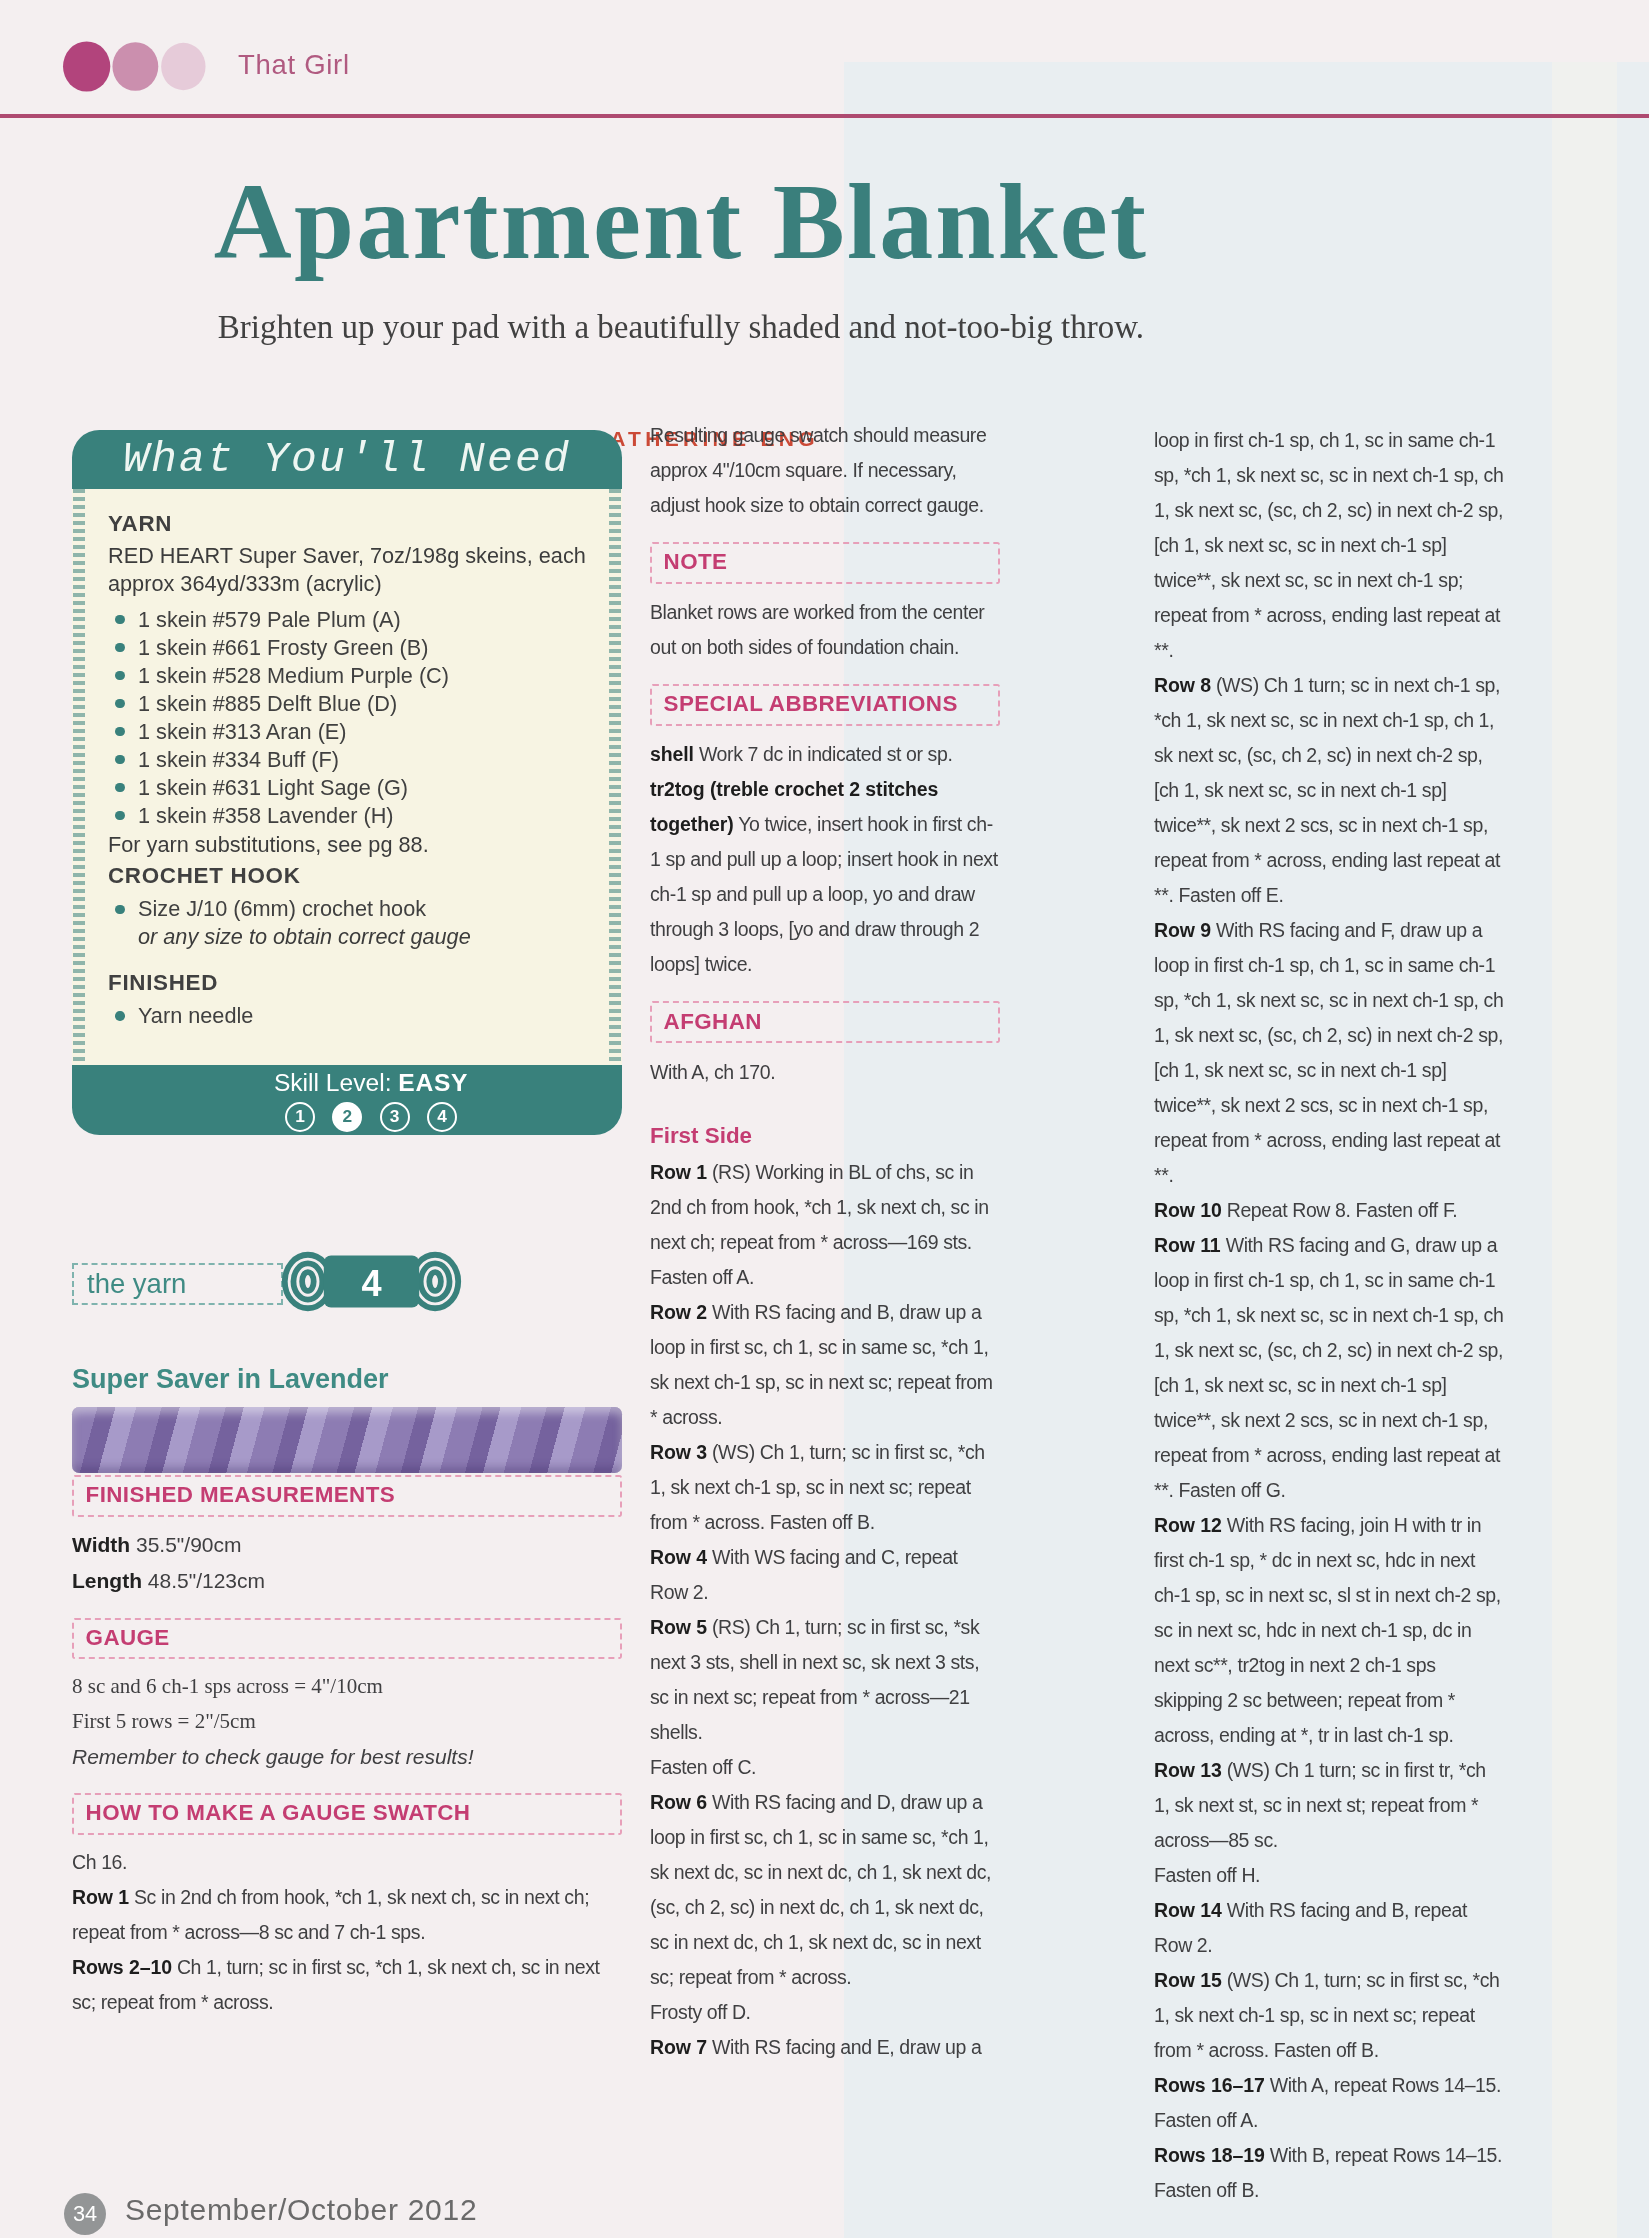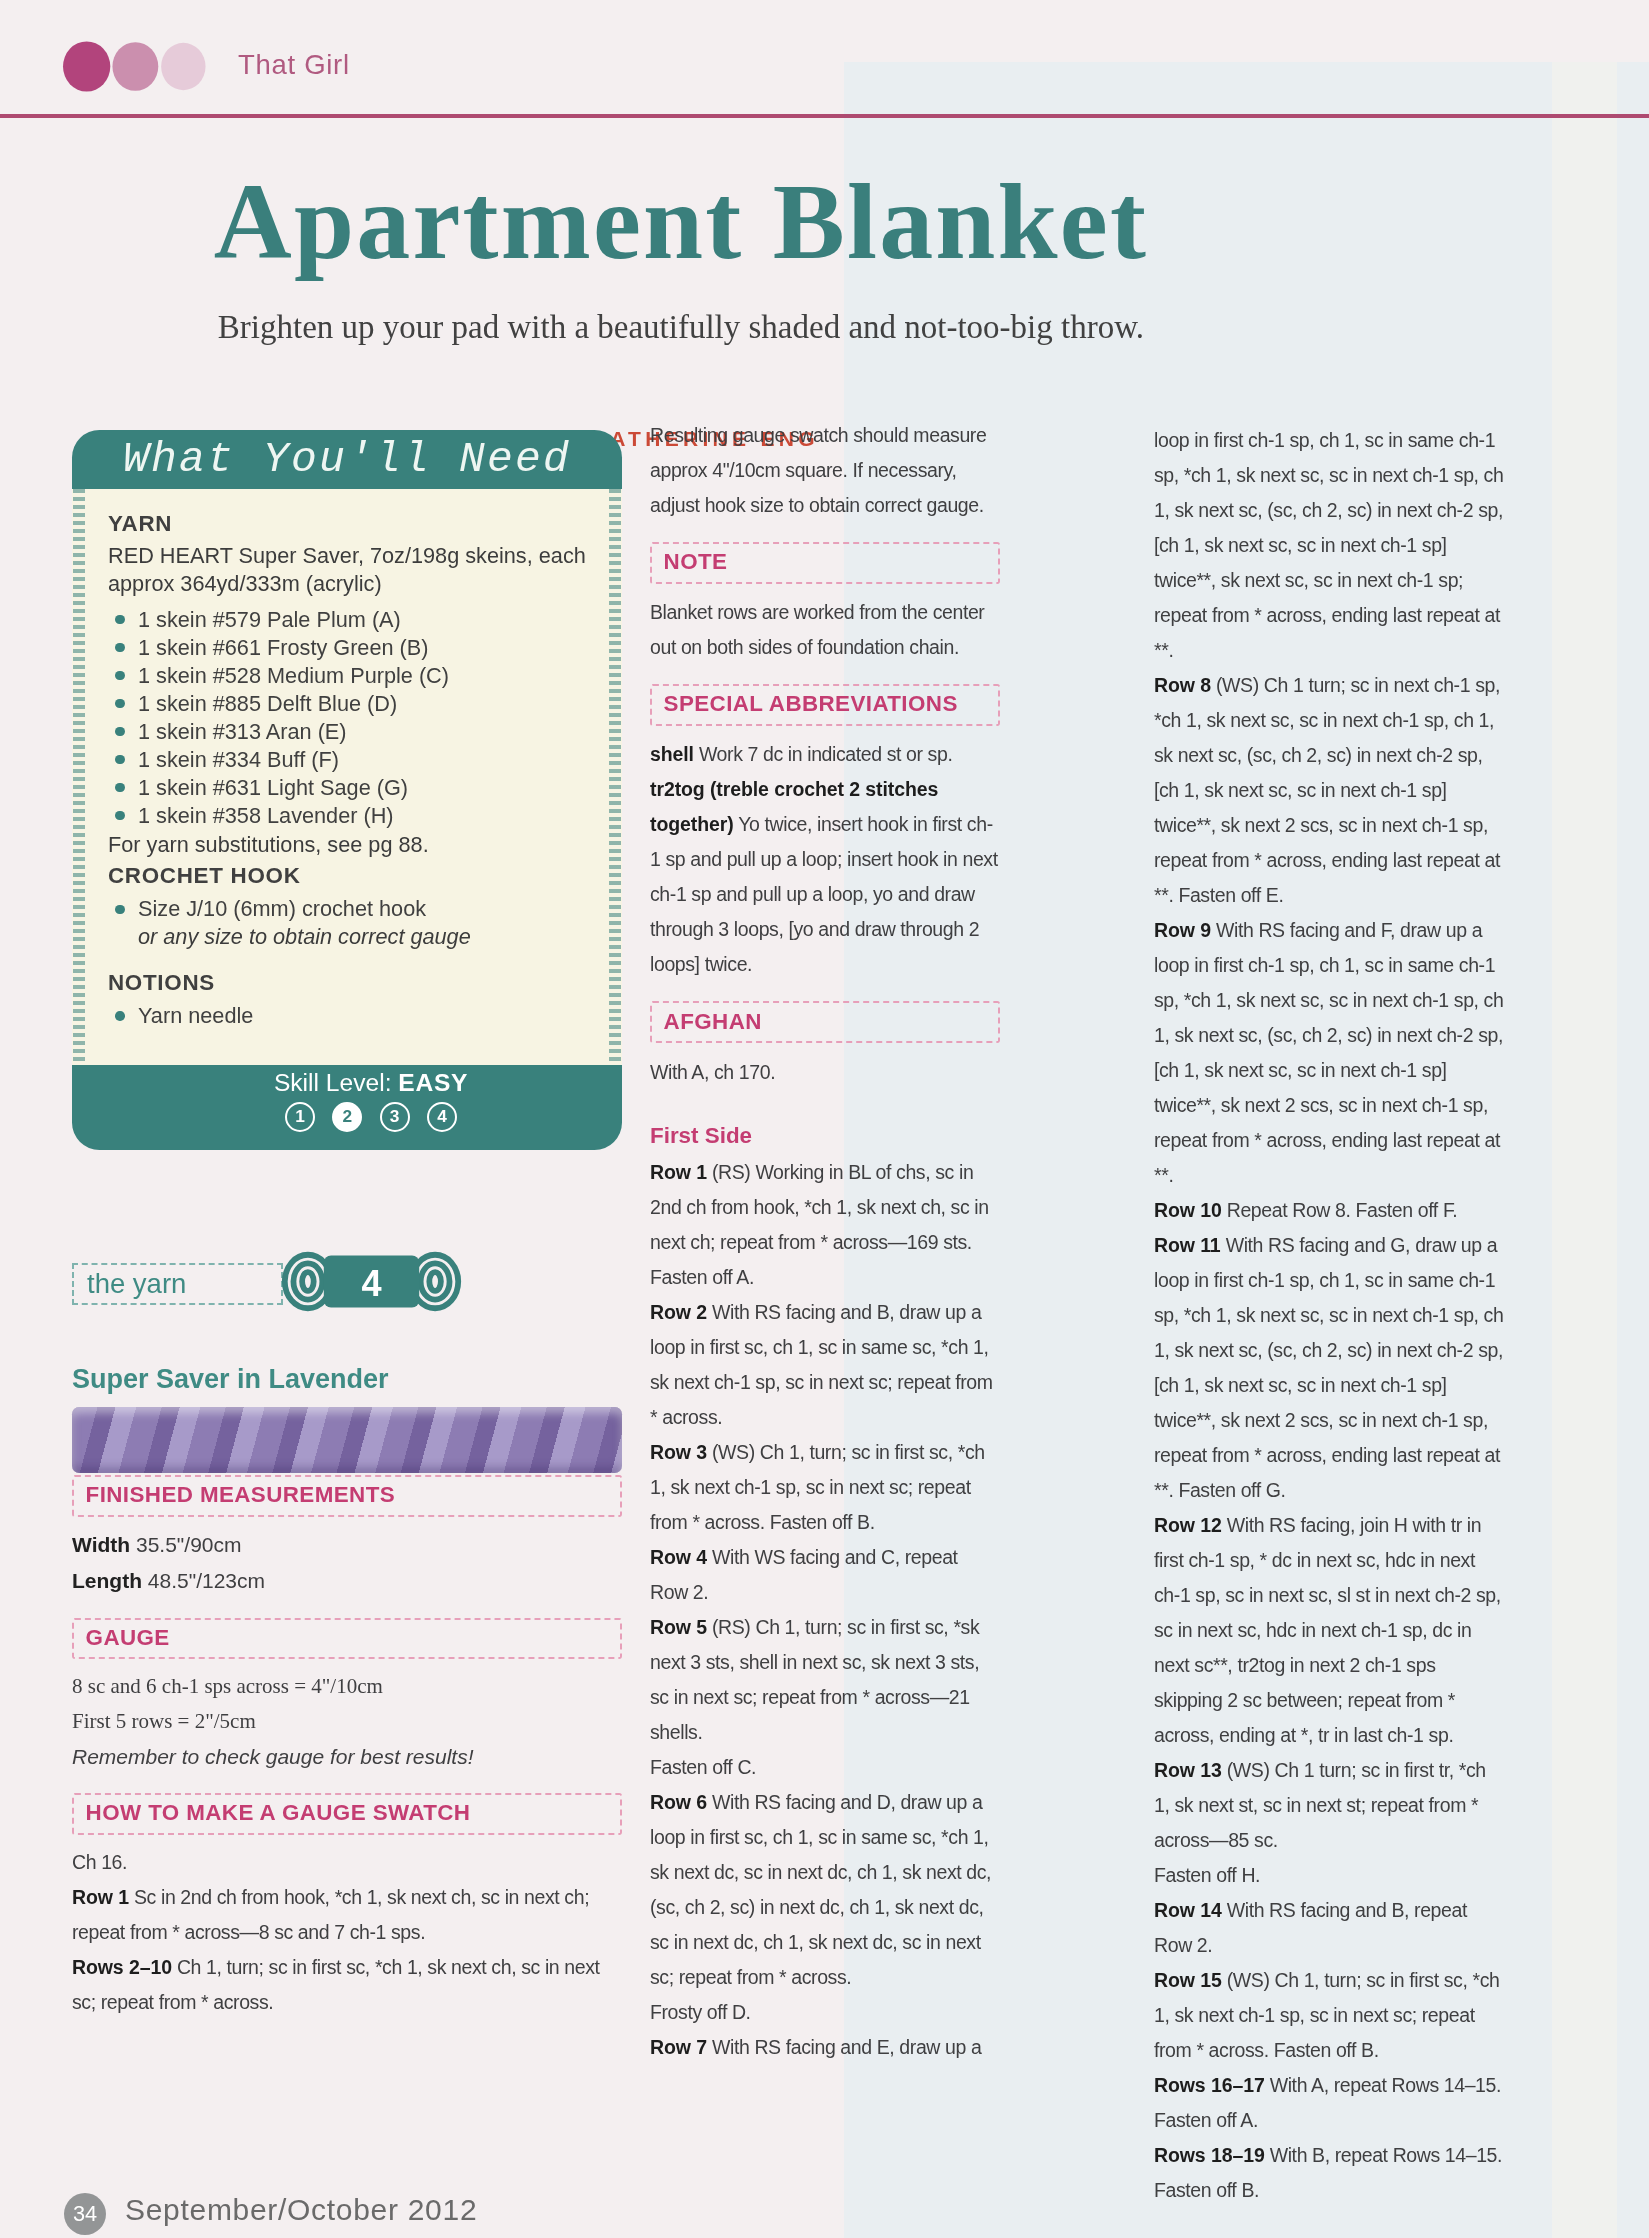--- a/index.html
+++ b/index.html
@@ -36,21 +36,21 @@
   .needs-body::before{left:1.4px;} .needs-body::after{right:1.4px;}
   .needs h4{margin:0 0 5.8px;font-size:22.4px;color:#404040;letter-spacing:0.7px;}
   .needs .intro{margin:0 0 7.2px;font-size:21.7px;line-height:28px;color:#3c3c3c;}
   .needs ul{list-style:none;margin:0;padding:0;}
   .needs li{position:relative;padding-left:30px;font-size:21.7px;line-height:28px;color:#404040;}
   .needs li::before{content:"";position:absolute;left:7.2px;top:9.4px;width:9.4px;height:9.4px;
                     border-radius:50%;background:#39817c;}
   .needs .note{margin:1.4px 0 4.3px;font-size:21.7px;line-height:28px;color:#3c3c3c;}
   .needs .hook-note{font-style:italic;padding-left:30px;font-size:21.7px;line-height:28px;color:#3c3c3c;}
   .needs .gap{height:19px;}
-  .skill{height:85px;background:#39817c;border-radius:0 0 27.5px 27.5px;text-align:center;
+  .skill{height:70px;background:#39817c;border-radius:0 0 27.5px 27.5px;text-align:center;
          padding-top:4.3px;box-sizing:border-box;padding-left:48px;}
   .skill-line{font-size:24.6px;color:#fff;}
   .skill-line b{letter-spacing:0.7px;}
   .skill-circles{margin-top:4.3px;display:flex;justify-content:center;gap:17.3px;}
   .skill-circle{width:30px;height:30px;border:2.2px solid #fff;border-radius:50%;box-sizing:border-box;
                 display:flex;align-items:center;justify-content:center;
                 font-size:17.3px;font-weight:bold;color:#fff;}
   .skill-circle.active{background:#fff;color:#39817c;}
 
   
@@ -131,21 +131,21 @@
         <li><span>1 skein #631 Light Sage (G)</span></li>
         <li><span>1 skein #358 Lavender (H)</span></li>
       </ul>
       <p class="note">For yarn substitutions, see pg 88.</p>
       <h4>CROCHET HOOK</h4>
       <ul>
         <li><span>Size J/10 (6mm) crochet hook</span></li>
       </ul>
       <div class="hook-note">or any size to obtain correct gauge</div>
       <div class="gap"></div>
-      <h4>NOTIONS</h4>
+      <h4>FINISHED</h4>
       <ul>
         <li><span>Yarn needle</span></li>
       </ul>
     </div>
     <div class="skill">
       <div class="skill-line">
         <span>Skill Level:</span> <b>EASY</b>
       </div>
       <div class="skill-circles">
         <span class="skill-circle">1</span>

